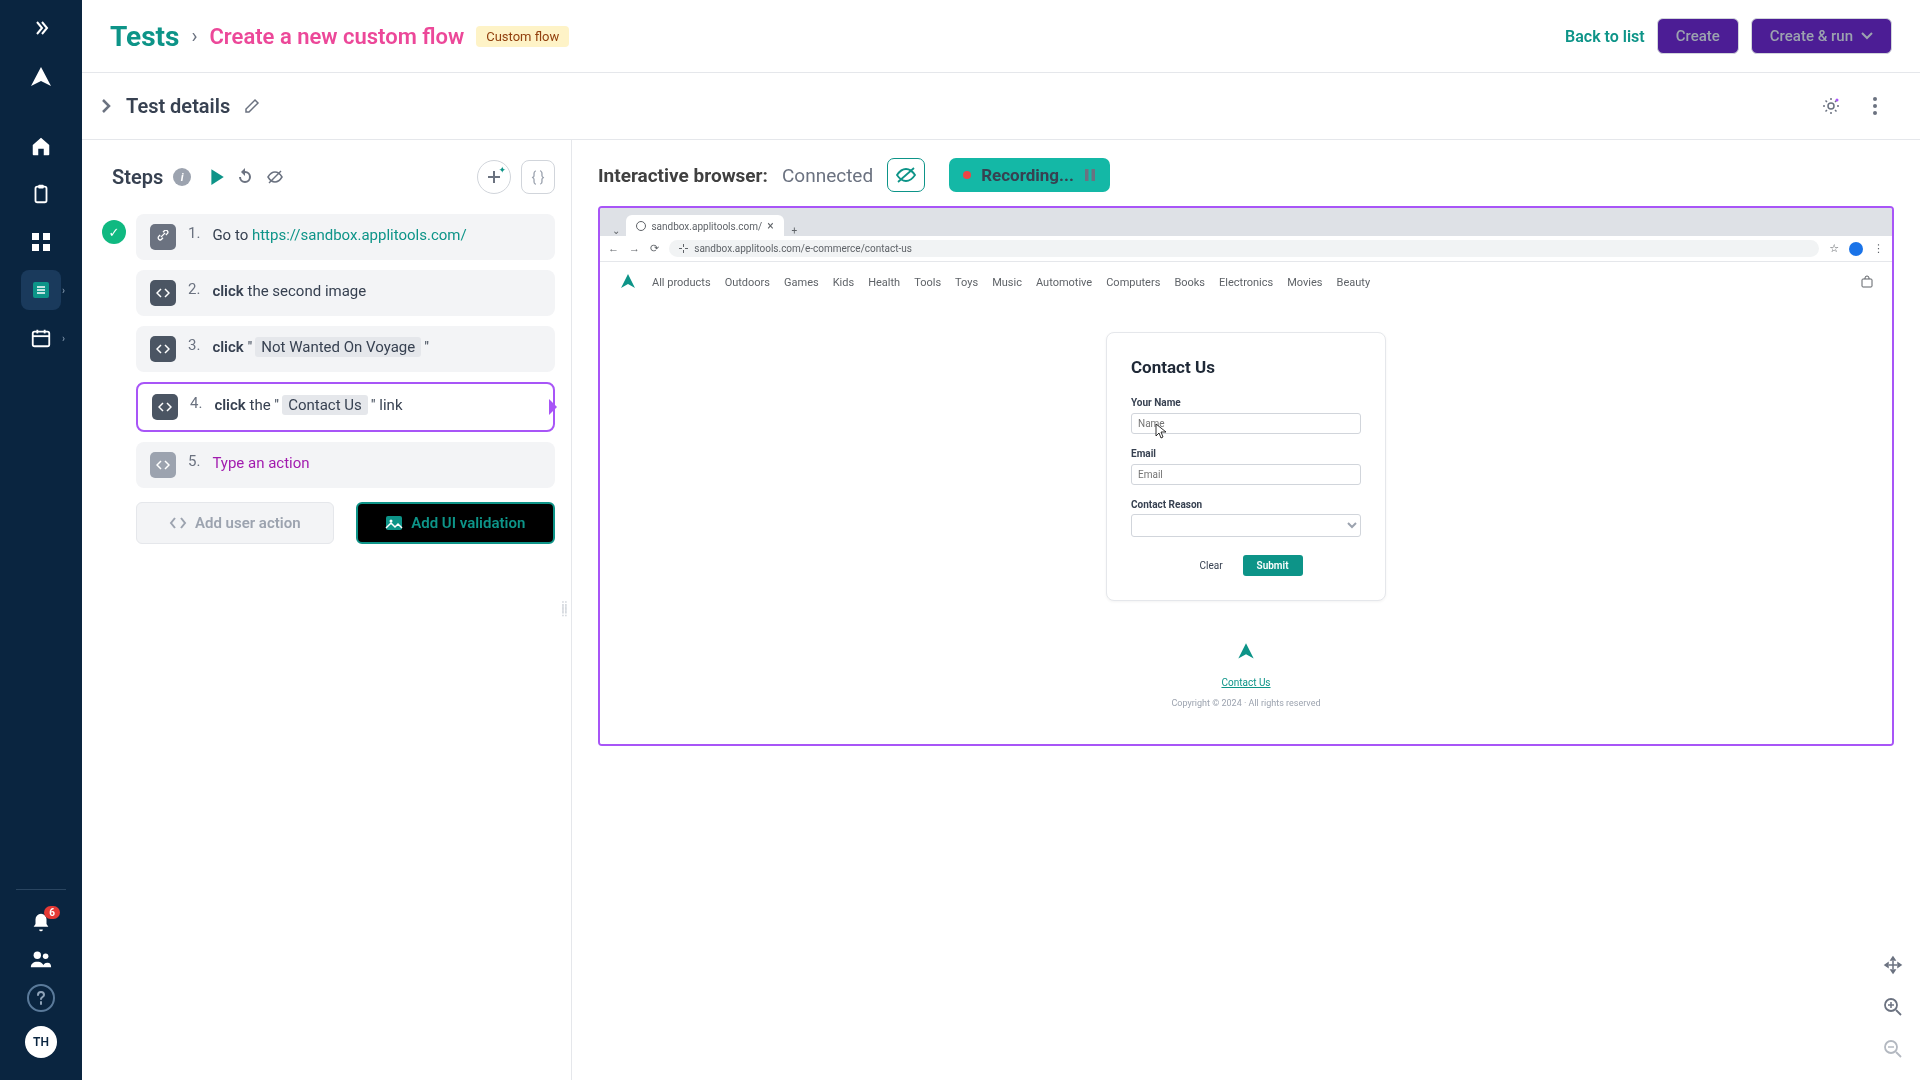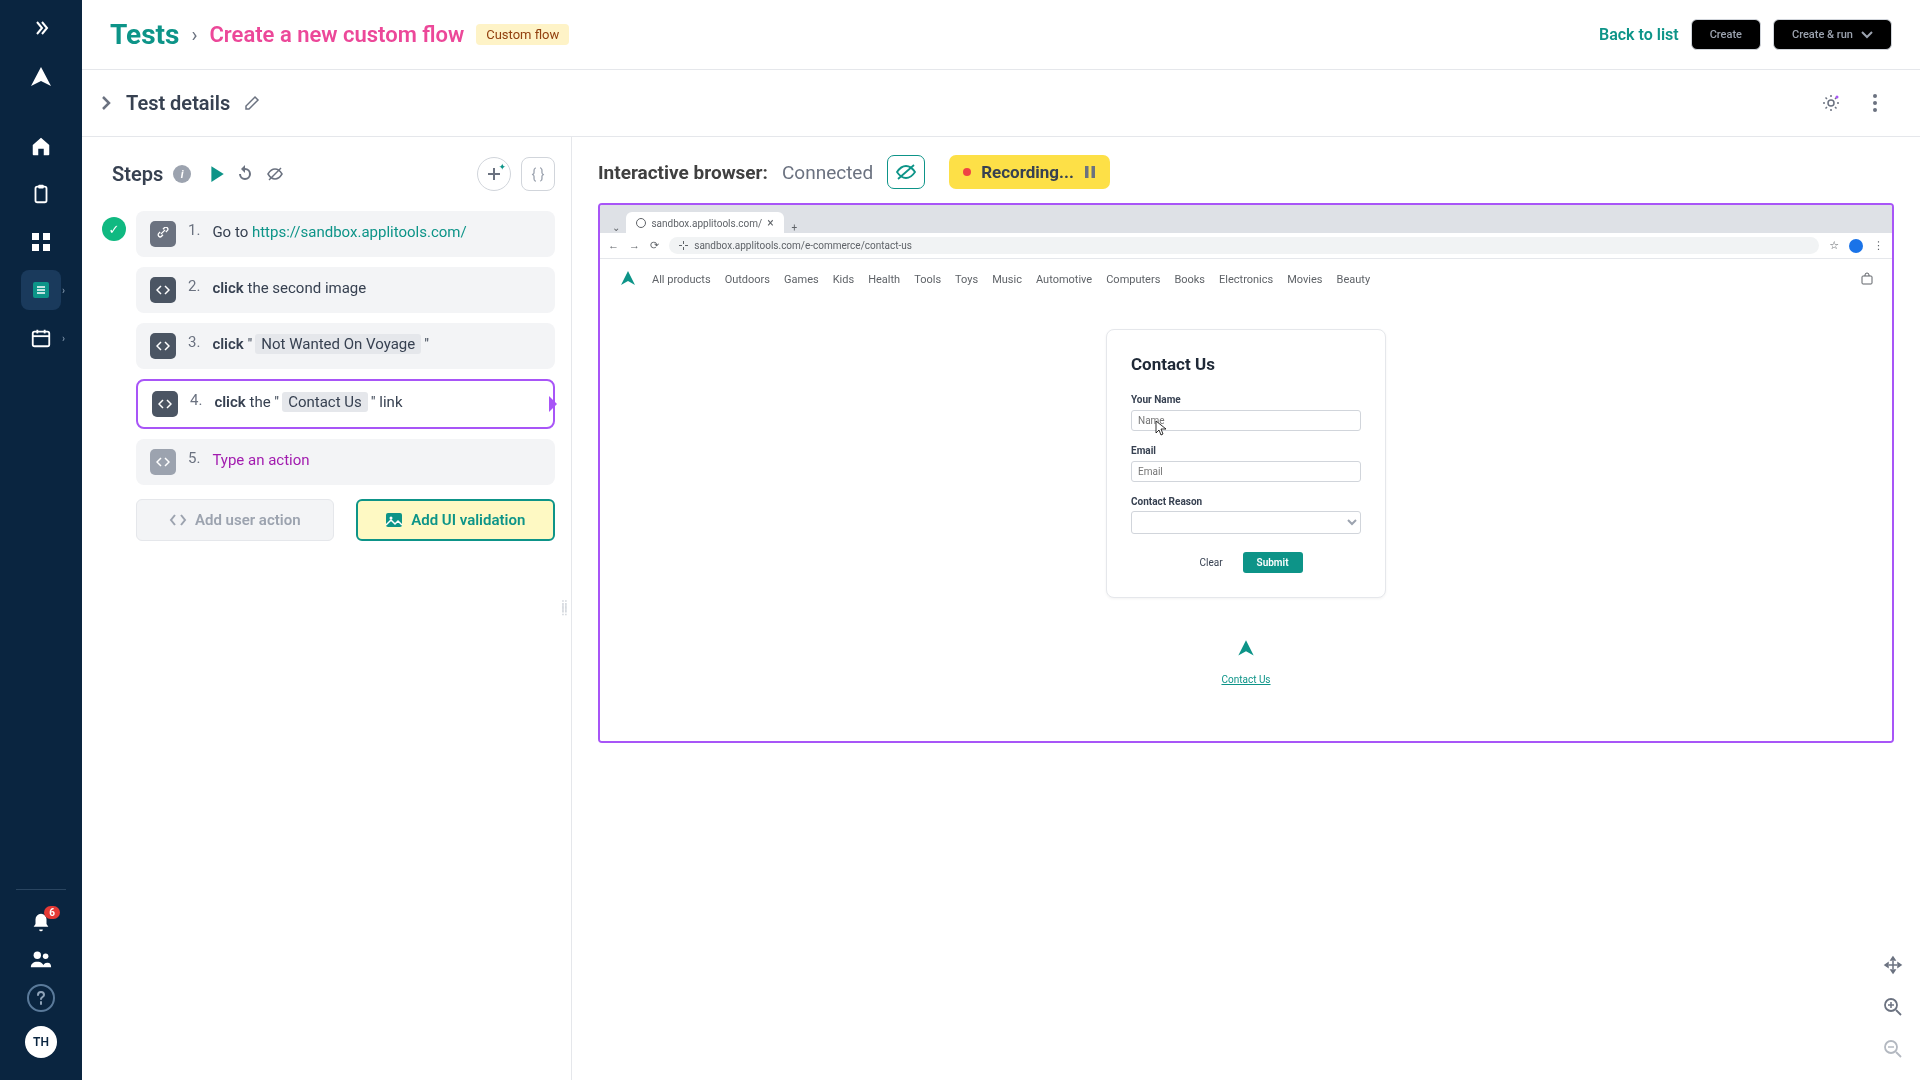--- a/index.html
+++ b/index.html
@@ -24,21 +24,21 @@
 
 
 .header { display: flex; align-items: center; padding: 18px 28px; border-bottom: 1px solid #e5e7eb; }
 .breadcrumb { display: flex; align-items: center; gap: 12px; font-size: 22px; }
 .breadcrumb .root { color: #0d9488; font-weight: 700; font-size: 28px; }
 .breadcrumb .sep { color: #6b7280; font-size: 20px; }
 .breadcrumb .current { color: #ec4899; font-weight: 600; }
 .badge-flow { background: #fef3c7; color: #92400e; font-size: 13px; padding: 3px 10px; border-radius: 4px; margin-left: 12px; }
 .header-actions { margin-left: auto; display: flex; align-items: center; gap: 12px; }
 .link-back { color: #0d9488; font-weight: 600; font-size: 16px; cursor: pointer; }
-.btn { padding: 8px 18px; border-radius: 6px; font-size: 11px; font-weight: 500; cursor: pointer; border: 1px solid #d1d5db; background: #000000; color: #9ca3af; }
+.btn { padding: 8px 18px; border-radius: 6px; font-size: 15px; font-weight: 500; cursor: pointer; border: 1px solid #d1d5db; background: #4c1d95; color: #9ca3af; }
 .btn-dropdown { display: flex; align-items: center; gap: 8px; }
 
 
 .subheader { display: flex; align-items: center; padding: 16px 28px 16px 18px; border-bottom: 1px solid #e5e7eb; }
 .subheader .chev { color: #6b7280; margin-right: 14px; cursor: pointer; }
 .subheader .title { font-size: 20px; font-weight: 600; color: #374151; }
 .subheader .edit { margin-left: 14px; color: #6b7280; cursor: pointer; }
 .subheader-right { margin-left: auto; display: flex; gap: 10px; }
 .icon-btn { width: 34px; height: 34px; border-radius: 6px; display: flex; align-items: center; justify-content: center; cursor: pointer; }
 
@@ -69,31 +69,31 @@
 .step-text { font-size: 15px; color: #374151; line-height: 1.5; }
 .step-text .kw { font-weight: 600; }
 .step-text .url { color: #0d9488; word-break: break-all; }
 .step-text .quoted { background: #e5e7eb; padding: 1px 6px; border-radius: 3px; margin: 0 3px; }
 .step-text.placeholder { color: #a21caf; text-align: right; }
 .step-nostatus { width: 24px; flex-shrink: 0; }
 
 .step-buttons { display: flex; gap: 22px; margin-top: 14px; margin-left: 34px; }
 .sbtn { flex: 1; padding: 10px 12px; border-radius: 6px; font-size: 15px; font-weight: 600; display: flex; align-items: center; justify-content: center; gap: 8px; cursor: pointer; }
 .sbtn.disabled { background: #f3f4f6; color: #9ca3af; border: 1px solid #e5e7eb; }
-.sbtn.primary { background: #fef9c3; color: #0d9488; border: 2px solid #0d9488; }
+.sbtn.primary { background: #000000; color: #0d9488; border: 2px solid #0d9488; }
 
 .drag-handle { position: absolute; right: 2px; top: 50%; transform: translateY(-50%); color: #d1d5db; font-size: 10px; letter-spacing: 1px; line-height: 4px; }
 
 
 .browser-panel { flex: 1; padding: 18px 26px; display: flex; flex-direction: column; position: relative; }
 .browser-head { display: flex; align-items: center; gap: 14px; margin-bottom: 14px; }
 .browser-head .lab { font-size: 19px; font-weight: 700; color: #404040; }
 .browser-head .status { font-size: 19px; color: #6b7280; }
 .eye-btn { width: 38px; height: 34px; border: 1.5px solid #0d9488; border-radius: 7px; display: flex; align-items: center; justify-content: center; color: #0d9488; cursor: pointer; }
-.rec-pill { display: flex; align-items: center; gap: 10px; background: #fde047; padding: 7px 14px; border-radius: 7px; margin-left: 10px; }
+.rec-pill { display: flex; align-items: center; gap: 10px; background: #14b8a6; padding: 7px 14px; border-radius: 7px; margin-left: 10px; }
 .rec-dot { width: 8px; height: 8px; border-radius: 50%; background: #ef4444; }
 .rec-text { font-size: 17px; font-weight: 700; color: #374151; }
 .rec-pause { color: #6b7280; cursor: pointer; }
 
 .browser-frame { flex: 1; border: 2px solid #a855f7; border-radius: 4px; background: #fff; display: flex; flex-direction: column; overflow: hidden; max-height: 540px; }
 .tab-strip { height: 28px; background: #dee1e6; display: flex; align-items: flex-end; padding: 0 6px; font-size: 10px; }
 .tab-strip .tab { background: #fff; padding: 4px 10px 3px; border-radius: 6px 6px 0 0; display: flex; align-items: center; gap: 5px; color: #5f6368; }
 .tab-strip .tab .fav { width: 10px; height: 10px; border: 1px solid #5f6368; border-radius: 50%; }
 .tab-strip .tab .close { font-size: 12px; cursor: pointer; }
 .tab-strip .newtab { padding: 0 8px; color: #5f6368; cursor: pointer; }
@@ -484,20 +484,21 @@
             </span>
           </div>
 
           <div class="page-footer">
             <div class="logo-f">
               <svg width="22" height="22" viewBox="0 0 20 20" style="margin:0 auto">
                   <path d="M10 2 L17 16 L10 12 L3 16 Z" fill="#0d9488"></path>
                 </svg>
             </div>
             <div class="cu-link">Contact Us</div>
+            <div class="copy">Copyright © 2024 · All rights reserved</div>
           </div>
         </div>
       </div>
 
       <div class="zoom-controls">
         <div class="zoom-btn">
           <svg width="20" height="20" viewBox="0 0 20 20">
               <path d="M10 2l-2 3h4l-2-3zM10 18l2-3H8l2 3zM2 10l3-2v4l-3-2zM18 10l-3 2v-4l3 2zM10 6v8M6 10h8" stroke="#6b7280" stroke-width="1.5" fill="#6b7280"></path>
             </svg>
         </div>

